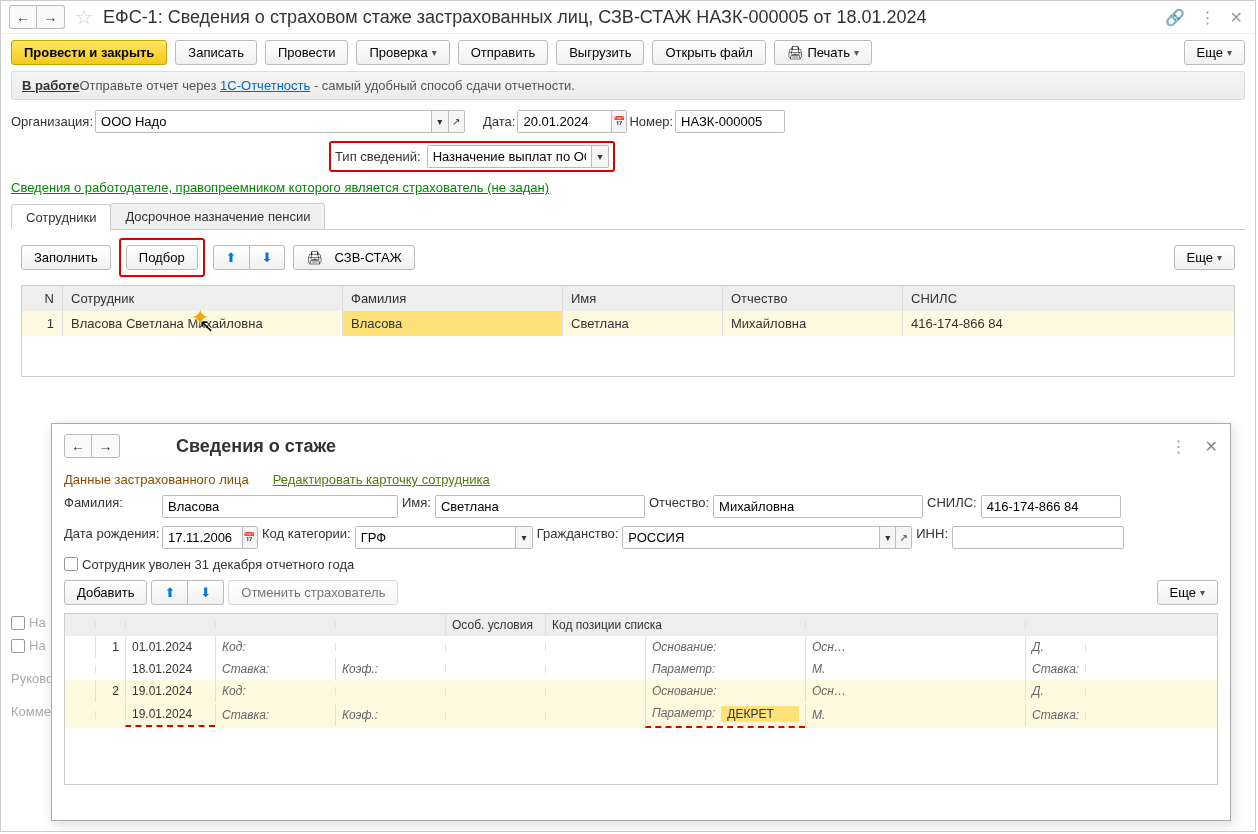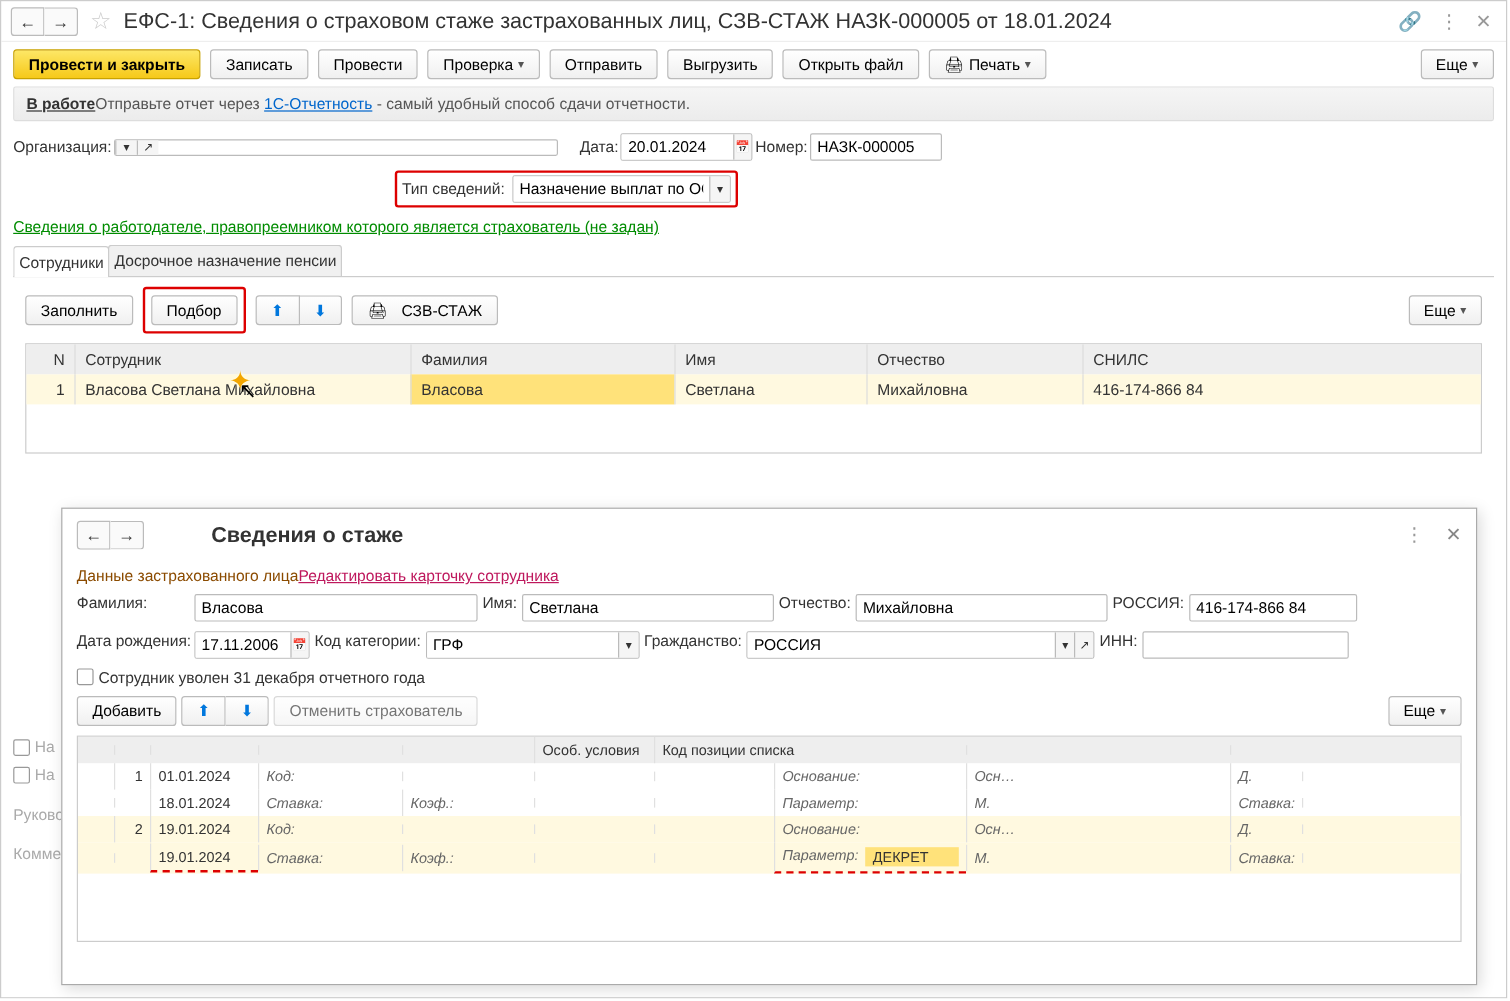--- a/index.html
+++ b/index.html
@@ -106,21 +106,21 @@
   .red-box { border: 2px solid #d00 !important; border-radius: 3px; padding: 2px 4px; display:inline-flex; align-items:center; gap:6px; }
   .green-link a { color: #008c00; text-decoration: underline; }
   .checkbox-row { display: flex; align-items: center; gap: 6px; padding: 4px 10px; }
   .checkbox { width: 14px; height: 14px; border: 1px solid #999; border-radius: 2px; background: #fff; }
   .tabs {
     display: flex;
     border-bottom: 1px solid #ccc;
     margin: 4px 10px 0;
   }
   .tab {
-    padding: 5px 4px;
+    padding: 5px 14px;
     border: 1px solid #ccc;
     border-bottom: none;
     background: #f0f0f0;
     margin-right: -1px;
     cursor: pointer;
     border-radius: 3px 3px 0 0;
   }
   .tab.active { background: #fff; position: relative; top: 1px; }
   .table {
     margin: 6px 10px;
@@ -148,24 +148,24 @@
     background: #fff;
     border: 1px solid #aaa;
     box-shadow: 2px 3px 12px rgba(0,0,0,0.15);
   }
   .modal-head {
     display: flex; align-items: center; padding: 10px 12px; gap: 8px;
   }
   .modal-title { font-size: 18px; font-weight: bold; }
   .modal-close { margin-left: 6px; font-size: 16px; color: #888; cursor: pointer; }
   .modal-section-row {
-    display: flex; padding: 4px 12px; align-items:flex-end;
+    display: flex; gap: 24px; padding: 4px 12px; align-items:flex-end;
   }
   .brown-lbl { color: #8b4b00; }
-  .blue-link { color: #be185d; text-decoration: underline; cursor: pointer; }
+  .blue-link { color: #4d7c0f; text-decoration: underline; cursor: pointer; }
   .modal-form-row {
     display: flex; padding: 4px 12px; gap: 4px; align-items: flex-start; flex-wrap: wrap;
   }
   .inner-table {
     margin: 4px 12px;
     border: 1px solid #ccc;
   }
   .inner-head, .inner-row1, .inner-row2 {
     display: grid;
     grid-template-columns: 30px 30px 90px 120px 110px 100px 100px 160px 220px 60px 1fr;
@@ -246,20 +246,21 @@
   <div class="status-bar">
     <a href="#" class="status-link">В работе</a>
     <span class="status-text">
       <span>Отправьте отчет через </span><a href="#">1С-Отчетность</a><span> - самый удобный способ сдачи отчетности.</span>
     </span>
   </div>
 
   <div class="form-row">
     <span class="label">Организация:</span>
     <div class="combo" style="width:370px">
+      <input value="ООО Надо" style="">
       <div class="cbtn">▾</div>
       <div class="cbtn">↗</div>
     </div>
     <span style="width:14px"></span>
     <span class="label">Дата:</span>
     <div class="combo" style="width:110px">
       <input value="20.01.2024" style="">
       <div class="cbtn">📅</div>
     </div>
     <span class="label">Номер:</span>
@@ -358,21 +359,21 @@
       <a class="blue-link">Редактировать карточку сотрудника</a>
     </div>
 
     <div class="modal-form-row">
       <span class="label" style="width:94px">Фамилия:</span>
       <input class="input" style="width: 236px;" value="Власова">
       <span class="label">Имя:</span>
       <input class="input" style="width: 210px;" value="Светлана">
       <span class="label">Отчество:</span>
       <input class="input" style="width: 210px;" value="Михайловна">
-      <span class="label">РОССИЯ:</span>
+      <span class="label">СНИЛС:</span>
       <input class="input" style="width: 140px;" value="416-174-866 84">
     </div>
 
     <div class="modal-form-row">
       <span class="label" style="width:94px">Дата рождения:</span>
       <div class="combo" style="width:96px">
         <input value="17.11.2006" style="">
         <div class="cbtn">📅</div>
       </div>
       <span class="label">Код категории:</span>

